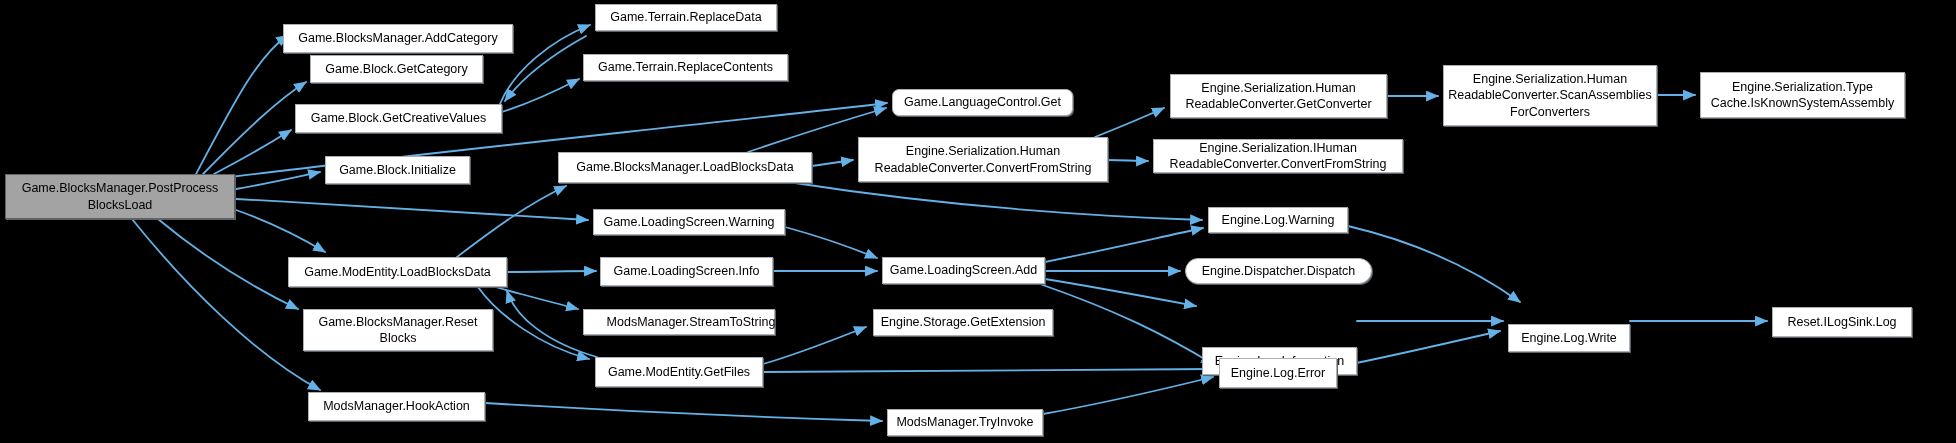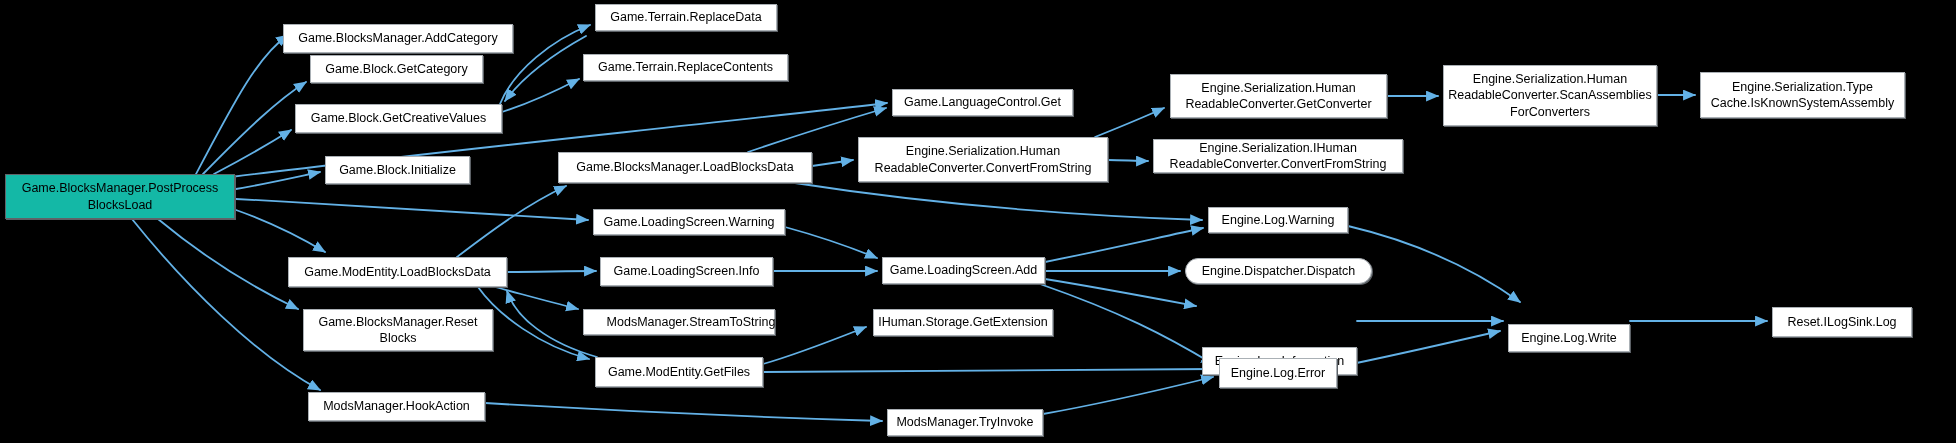--- a/index.html
+++ b/index.html
@@ -20,21 +20,21 @@
     color:#000;
     font-size:12.5px;
     line-height:1.3;
     display:flex;align-items:center;justify-content:center;
     text-align:center;
     white-space:pre-line;
     cursor:pointer;
     z-index:2;
   }
   .node.root{
-    background:#14b8a6;
+    background:#a3a3a3;
     border:1.5px solid #606468;
   }
   .edge{fill:none;stroke:#63b1e6;stroke-width:1.8;stroke-linecap:round;}
 </style>
 </head>
 <body>
 
 <div id="canvas">
 
   <svg id="edge-layer" width="1956" height="443" viewBox="0 0 1956 443" xmlns="http://www.w3.org/2000/svg">
@@ -108,28 +108,28 @@
   <div class="node" style="left:558px;top:152px;width:254px;height:31px;">Game.BlocksManager.LoadBlocksData</div>
 
   <div class="node" style="left:593px;top:209px;width:192px;height:26px;">Game.LoadingScreen.Warning</div>
 
   <div class="node" style="left:600px;top:257px;width:173px;height:29px;">Game.LoadingScreen.Info</div>
 
   <div class="node" style="left:583px;top:309px;width:192px;height:26px;padding-left:24px;">ModsManager.StreamToString</div>
 
   <div class="node" style="left:595px;top:357px;width:168px;height:30px;">Game.ModEntity.GetFiles</div>
 
-  <div class="node" style="left:892px;top:89px;width:181px;height:27px;">Game.LanguageControl.Get</div>
+  <div class="node" style="left:892px;top:89px;width:181px;height:27px;border-radius:7px;">Game.LanguageControl.Get</div>
 
   <div class="node" style="left:858px;top:137px;width:250px;height:45px;">Engine.Serialization.Human
 ReadableConverter.ConvertFromString</div>
 
   <div class="node" style="left:882px;top:257px;width:163px;height:27px;">Game.LoadingScreen.Add</div>
 
-  <div class="node" style="left:873px;top:309px;width:180px;height:27px;">IHuman.Storage.GetExtension</div>
+  <div class="node" style="left:873px;top:309px;width:180px;height:27px;">Engine.Storage.GetExtension</div>
 
   <div class="node" style="left:887px;top:409px;width:156px;height:27px;text-align:right;">ModsManager.TryInvoke</div>
 
   <div class="node" style="left:1170px;top:74px;width:217px;height:44px;">Engine.Serialization.Human
 ReadableConverter.GetConverter</div>
 
   <div class="node" style="left:1153px;top:139px;width:250px;height:34px;">Engine.Serialization.IHuman
 ReadableConverter.ConvertFromString</div>
 
   <div class="node" style="left:1208px;top:207px;width:140px;height:26px;">Engine.Log.Warning</div>

